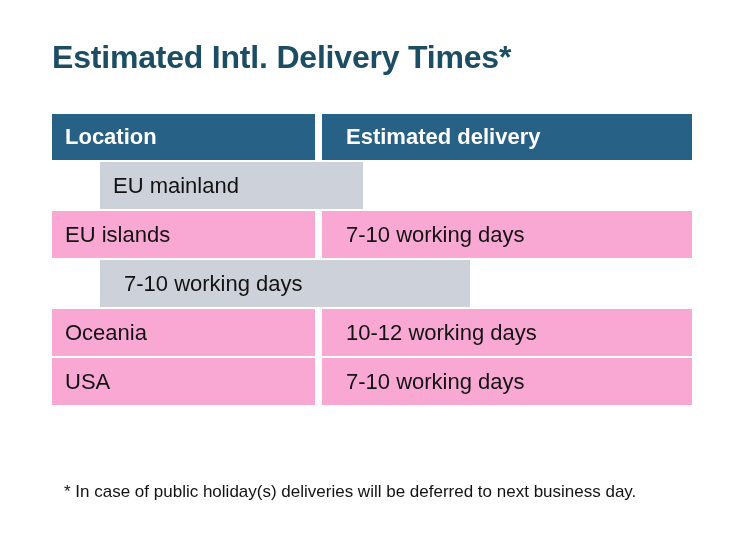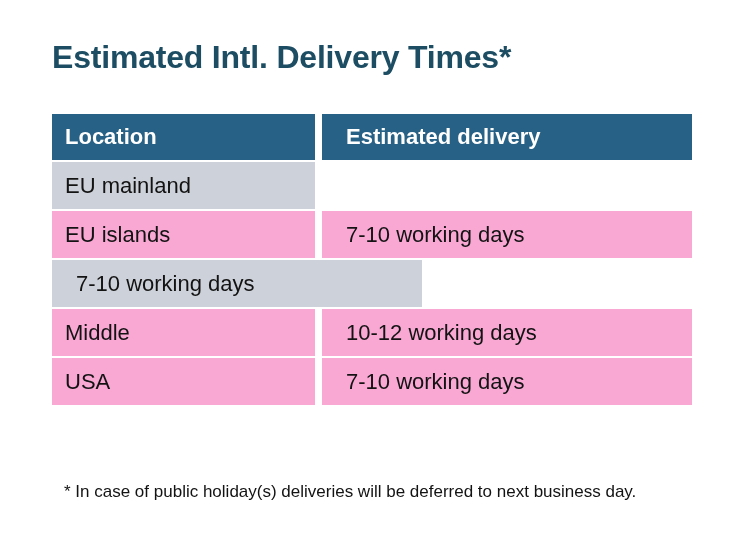--- a/index.html
+++ b/index.html
@@ -74,21 +74,21 @@
 
   
   .row-header .cell {
     background: #276185;
     color: #ffffff;
     font-weight: bold;
     height: 46px;
   }
 
   
-  .row-body.shade-dark .cell  { background: #cdd1d9; }
+  .row-body.shade-dark .cell  { background: #cdd1d9; margin-left: 48px; }
   .row-body.shade-light .cell { background: #f9a8d4; }
 
   
   .footnote {
     position: absolute;
     left: 64px;
     top: 480px;
     font-size: 17px;
     color: #131313;
     white-space: nowrap;
@@ -116,21 +116,21 @@
     <div class="row row-body shade-light">
       <div class="cell col-location">EU islands</div>
       <div class="cell col-delivery">7-10 working days</div>
     </div>
 
     <div class="row row-body shade-dark">
       <div class="cell col-delivery">7-10 working days</div>
     </div>
 
     <div class="row row-body shade-light">
-      <div class="cell col-location">Middle</div>
+      <div class="cell col-location">Oceania</div>
       <div class="cell col-delivery">10-12 working days</div>
     </div>
 
 
     <div class="row row-body shade-light">
       <div class="cell col-location">USA</div>
       <div class="cell col-delivery">7-10 working days</div>
     </div>
 
   </div>

